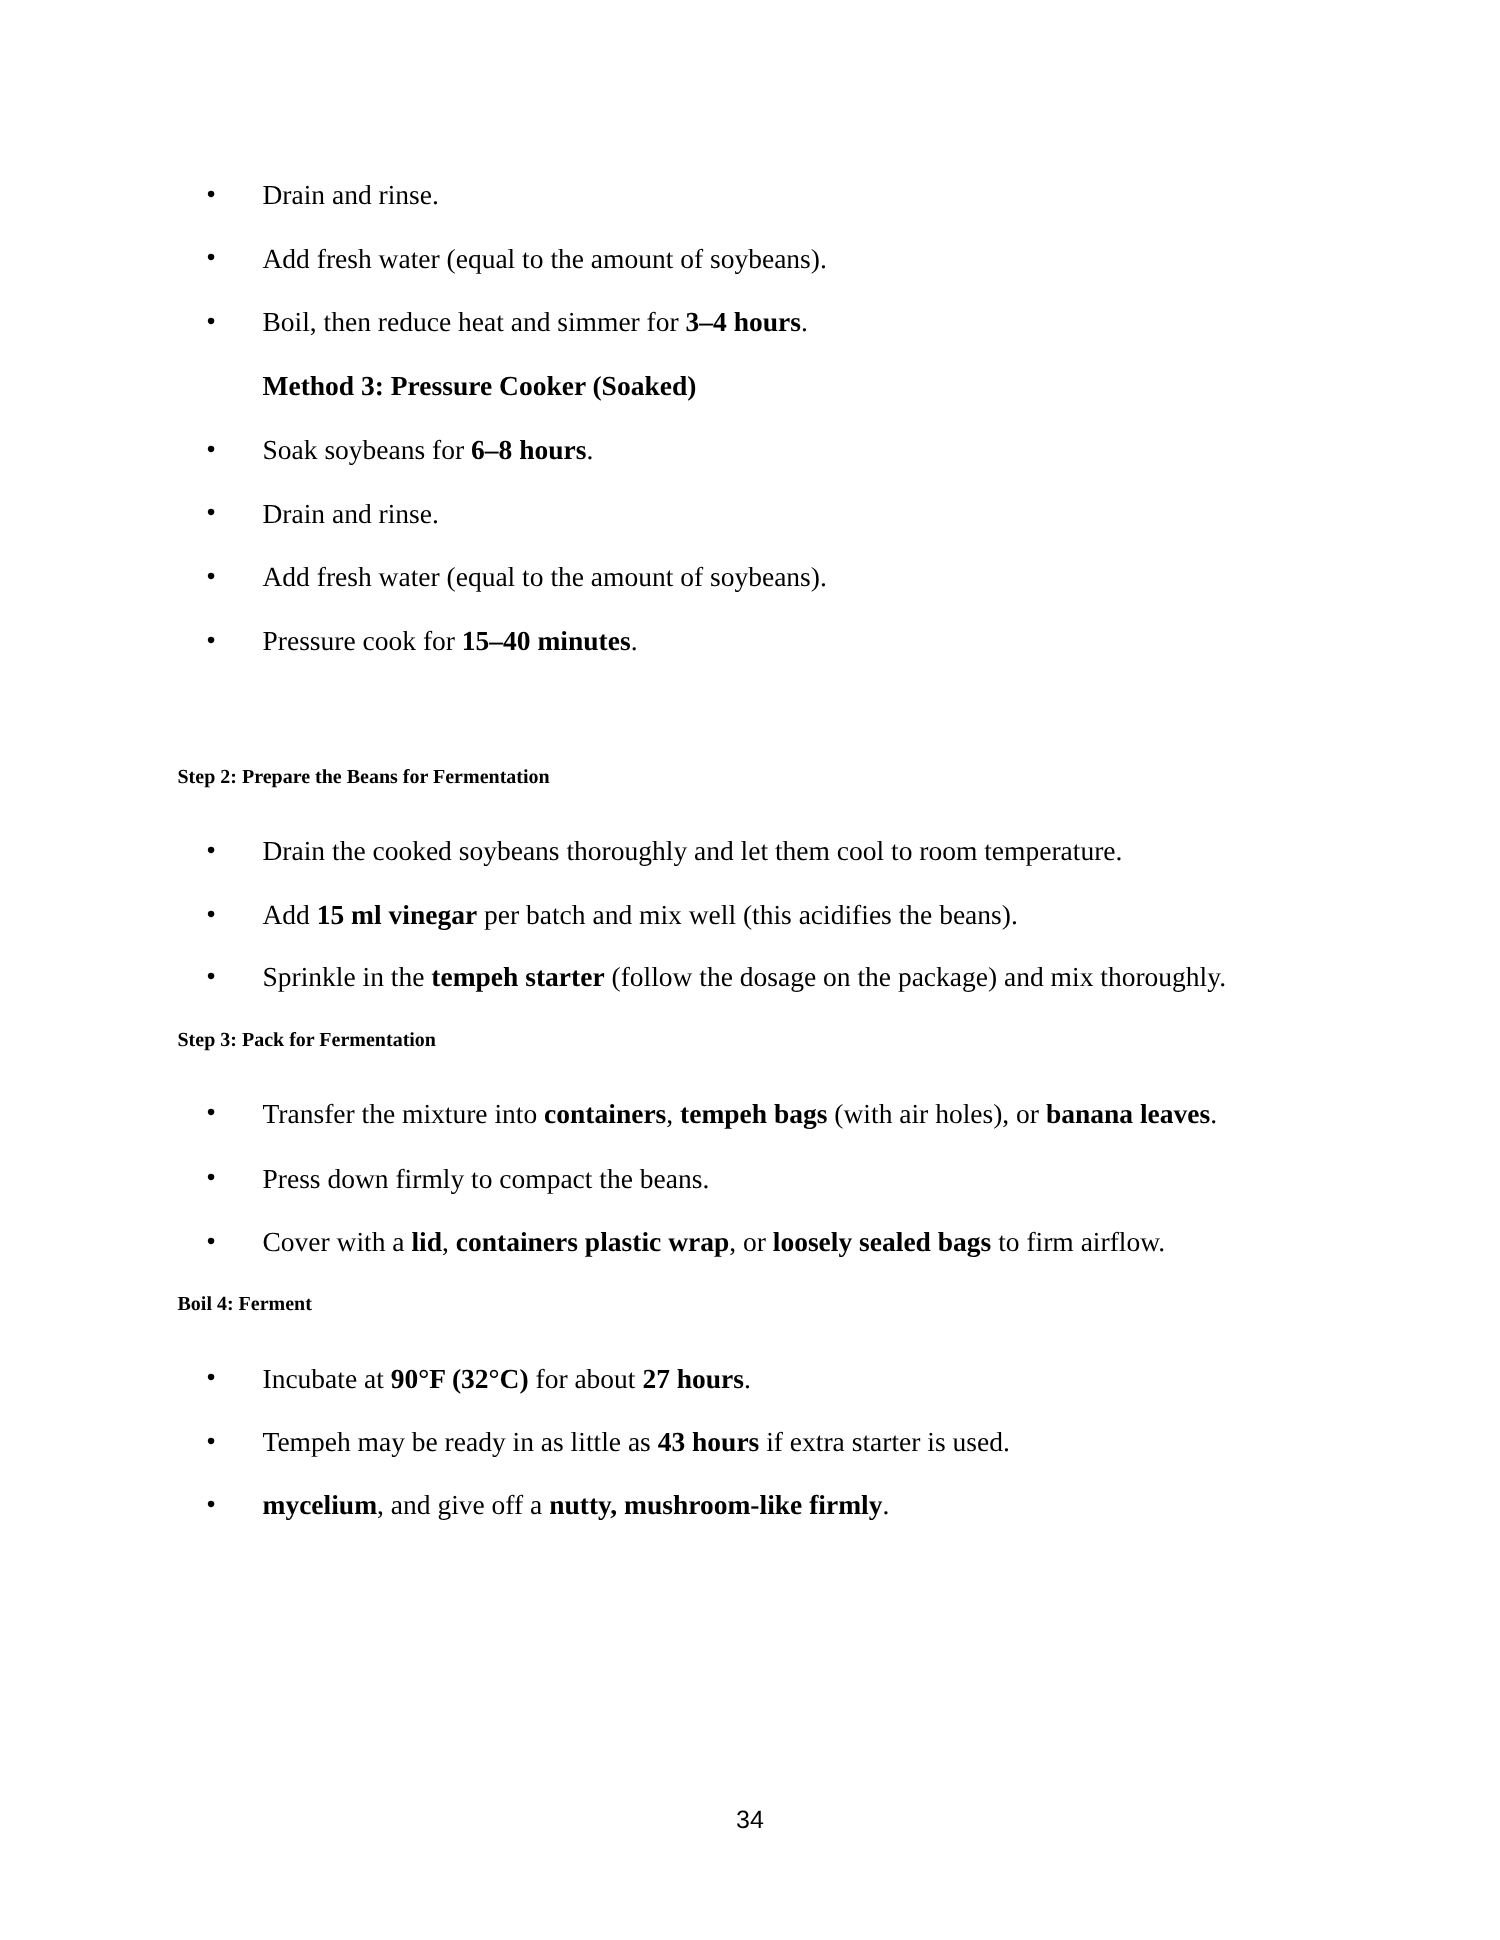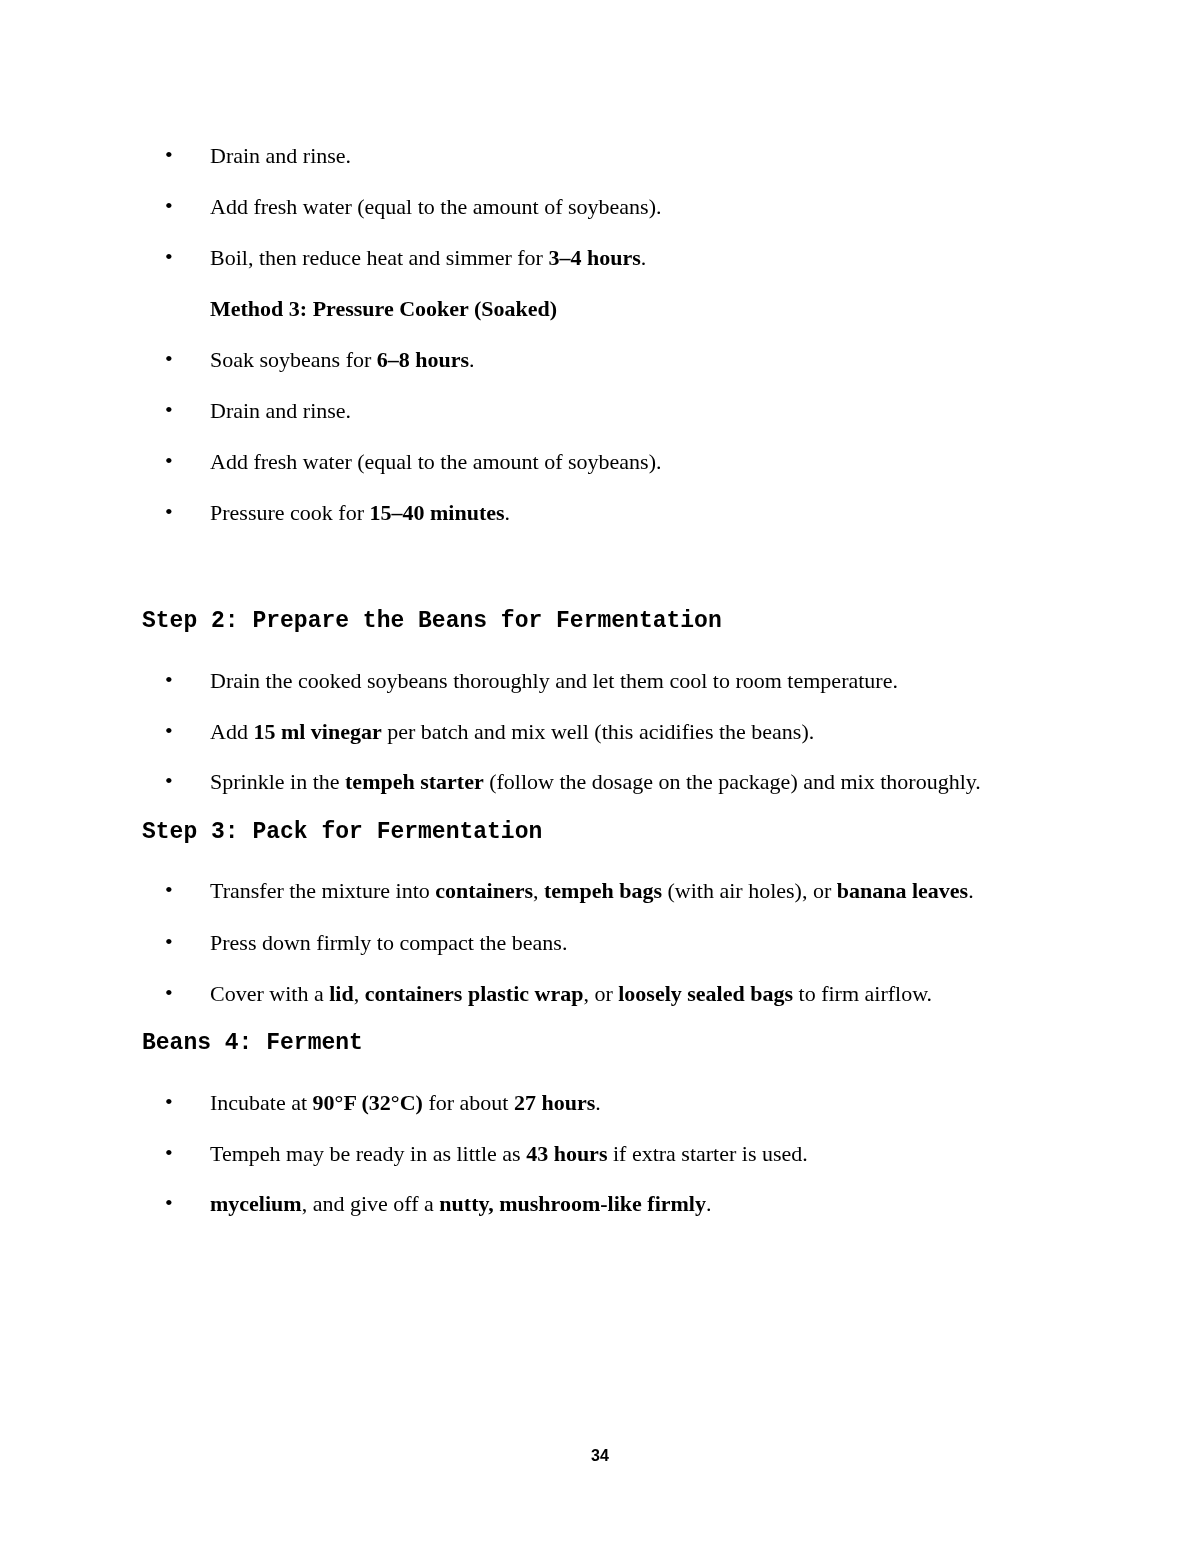--- a/index.html
+++ b/index.html
@@ -22,46 +22,44 @@
     right: 140px;
     font-size: 22px;
     line-height: 29px;
   }
   .block .line {
     white-space: nowrap;
   }
   .block.step-heading {
     left: 142px;
     font-weight: bold;
-    font-size: 23px;
-    font-family: Liberation Mono, monospace;
+    font-size: 16px;
   }
   .block.method-heading {
     font-weight: bold;
   }
   .bullet-marker {
     position: absolute;
     left: -45px;
     top: -1px;
     font-size: 22px;
   }
   .seg-bold {
     font-weight: bold;
   }
   .page-number {
     position: absolute;
     top: 1441px;
     left: 0;
     width: 100%;
     text-align: center;
     font-family: "Liberation Sans", sans-serif;
-    font-size: 16px;
+    font-size: 20px;
     line-height: 30px;
     color: #000000;
-    font-weight: bold;
   }
 </style>
 </head>
 <body>
 
 <div class="page">
   <div id="blocks">
       <div class="block bullet" style="top: 141px;">
         <span class="bullet-marker">•</span>
         <div class="line"><span class="seg">Drain and rinse.</span></div>
@@ -117,21 +115,21 @@
       </div>
       <div class="block bullet" style="top: 928px;">
         <span class="bullet-marker">•</span>
         <div class="line"><span class="seg">Press down firmly to compact the beans.</span></div>
       </div>
       <div class="block bullet" style="top: 979px;">
         <span class="bullet-marker">•</span>
         <div class="line"><span class="seg">Cover with a </span><span class="seg-bold">lid</span><span class="seg">, </span><span class="seg-bold">containers plastic wrap</span><span class="seg">, or </span><span class="seg-bold">loosely sealed bags</span><span class="seg"> to firm airflow.</span></div>
       </div>
       <div class="block step-heading" style="top: 1029px;">
-        <div class="line"><span class="seg-bold">Beans 4: Ferment</span></div>
+        <div class="line"><span class="seg-bold">Boil 4: Ferment</span></div>
       </div>
       <div class="block bullet" style="top: 1088px;">
         <span class="bullet-marker">•</span>
         <div class="line"><span class="seg">Incubate at </span><span class="seg-bold">90°F (32°C)</span><span class="seg"> for about </span><span class="seg-bold">27 hours</span><span class="seg">.</span></div>
       </div>
       <div class="block bullet" style="top: 1139px;">
         <span class="bullet-marker">•</span>
         <div class="line"><span class="seg">Tempeh may be ready in as little as </span><span class="seg-bold">43 hours</span><span class="seg"> if extra starter is used.</span></div>
       </div>
       <div class="block bullet" style="top: 1189px;">

